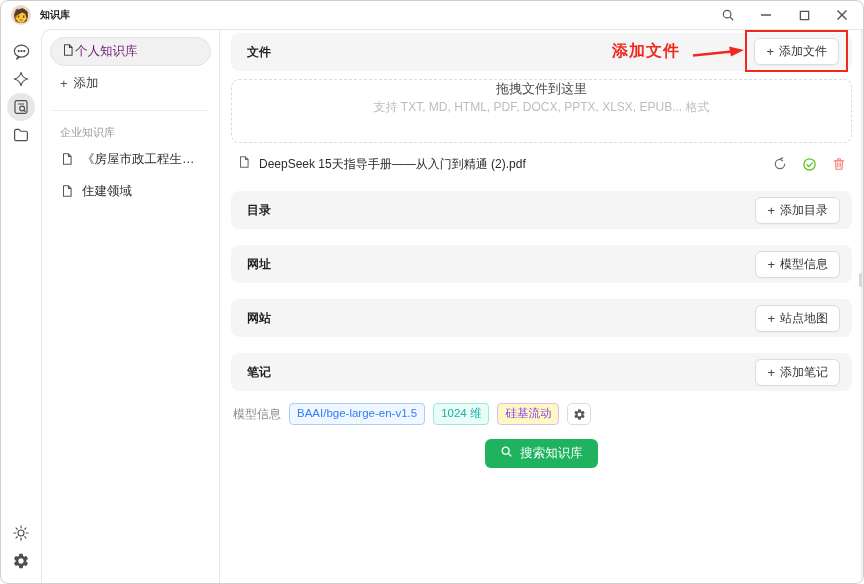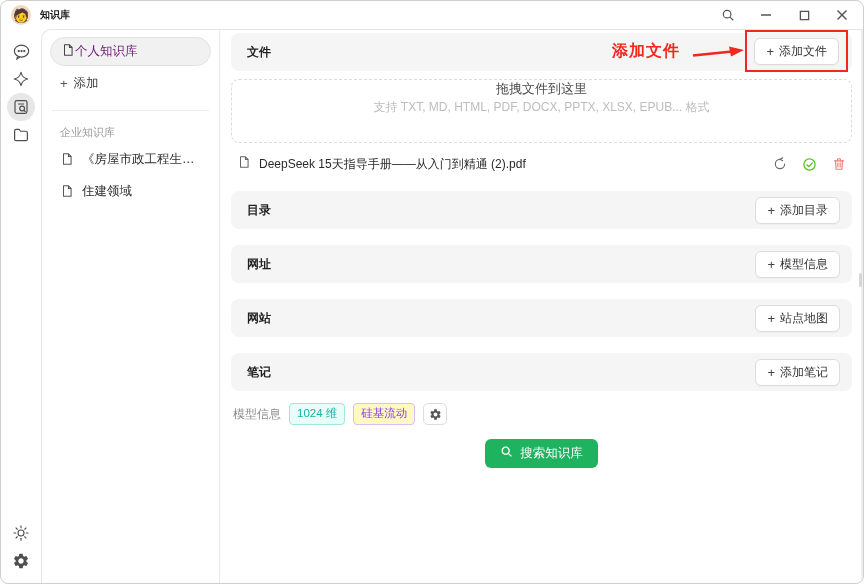--- a/index.html
+++ b/index.html
@@ -356,20 +356,21 @@
         <div class="section-bar gap16">
           <span class="section-title">笔记</span>
           <button class="section-btn">
             <span class="plus">+</span>
             <span>添加笔记</span>
           </button>
         </div>
 
         <div class="model-row">
           <span class="model-label">模型信息</span>
+          <span class="badge badge-blue">BAAI/bge-large-en-v1.5</span>
           <span class="badge badge-cyan">1024 维</span>
           <span class="badge badge-purple">硅基流动</span>
           <span class="gear-btn">
             <svg width="13" height="13" viewBox="0 0 24 24" fill="currentColor">
                 <path d="M19.14,12.94c0.04-0.3,0.06-0.61,0.06-0.94c0-0.32-0.02-0.64-0.07-0.94l2.03-1.58c0.18-0.14,0.23-0.41,0.12-0.61l-1.92-3.32c-0.12-0.22-0.37-0.29-0.59-0.22l-2.39,0.96c-0.5-0.38-1.03-0.7-1.62-0.94L14.4,2.81c-0.04-0.24-0.24-0.41-0.48-0.41h-3.84c-0.24,0-0.43,0.17-0.47,0.41L9.25,5.35C8.66,5.59,8.12,5.92,7.63,6.29L5.24,5.33c-0.22-0.08-0.47,0-0.59,0.22L2.74,8.87C2.62,9.08,2.66,9.34,2.86,9.48l2.03,1.58C4.84,11.36,4.8,11.69,4.8,12s0.02,0.64,0.07,0.94l-2.03,1.58c-0.18,0.14-0.23,0.41-0.12,0.61l1.92,3.32c0.12,0.22,0.37,0.29,0.59,0.22l2.39-0.96c0.5,0.38,1.03,0.7,1.62,0.94l0.36,2.54c0.05,0.24,0.24,0.41,0.48,0.41h3.84c0.24,0,0.44-0.17,0.47-0.41l0.36-2.54c0.59-0.24,1.13-0.56,1.62-0.94l2.39,0.96c0.22,0.08,0.47,0,0.59-0.22l1.92-3.32c0.12-0.22,0.07-0.47-0.12-0.61L19.14,12.94z M12,15.6c-1.98,0-3.6-1.62-3.6-3.6s1.62-3.6,3.6-3.6s3.6,1.62,3.6,3.6S13.98,15.6,12,15.6z"></path>
               </svg>
           </span>
         </div>
 
         <div class="search-row">

